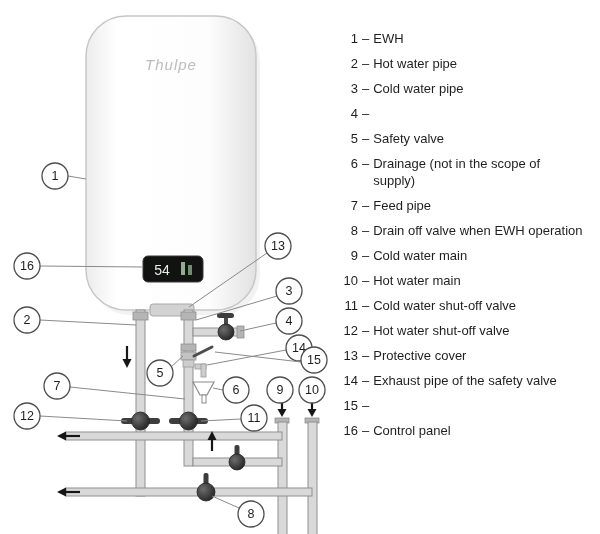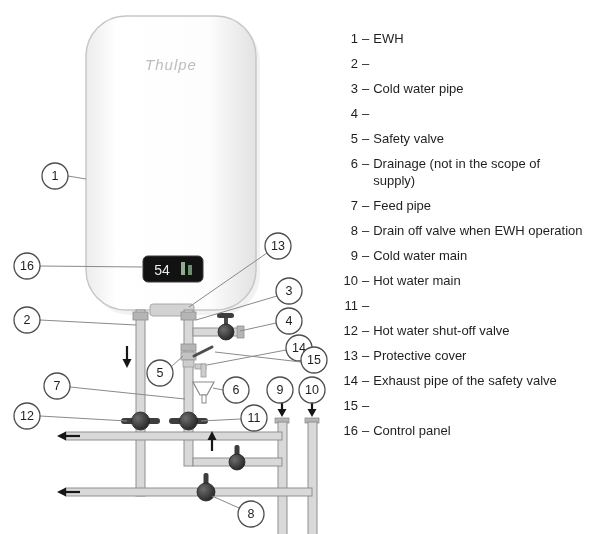--- a/index.html
+++ b/index.html
@@ -226,20 +226,21 @@
 
 <div class="legend">
   <div class="legend-item">
     <span class="num">1</span>
       <span class="dash">–</span>
       <span class="txt">EWH</span>
   </div>
   <div class="legend-item">
     <span class="num">2</span>
       <span class="dash">–</span>
+      <span class="txt">Hot water pipe</span>
   </div>
   <div class="legend-item">
     <span class="num">3</span>
       <span class="dash">–</span>
       <span class="txt">Cold water pipe</span>
   </div>
   <div class="legend-item">
     <span class="num">4</span>
       <span class="dash">–</span>
   </div>
@@ -270,20 +271,21 @@
       <span class="txt">Cold water main</span>
   </div>
   <div class="legend-item">
     <span class="num">10</span>
       <span class="dash">–</span>
       <span class="txt">Hot water main</span>
   </div>
   <div class="legend-item">
     <span class="num">11</span>
       <span class="dash">–</span>
+      <span class="txt">Cold water shut-off valve</span>
   </div>
   <div class="legend-item">
     <span class="num">12</span>
       <span class="dash">–</span>
       <span class="txt">Hot water shut-off valve</span>
   </div>
   <div class="legend-item">
     <span class="num">13</span>
       <span class="dash">–</span>
       <span class="txt">Protective cover</span>

